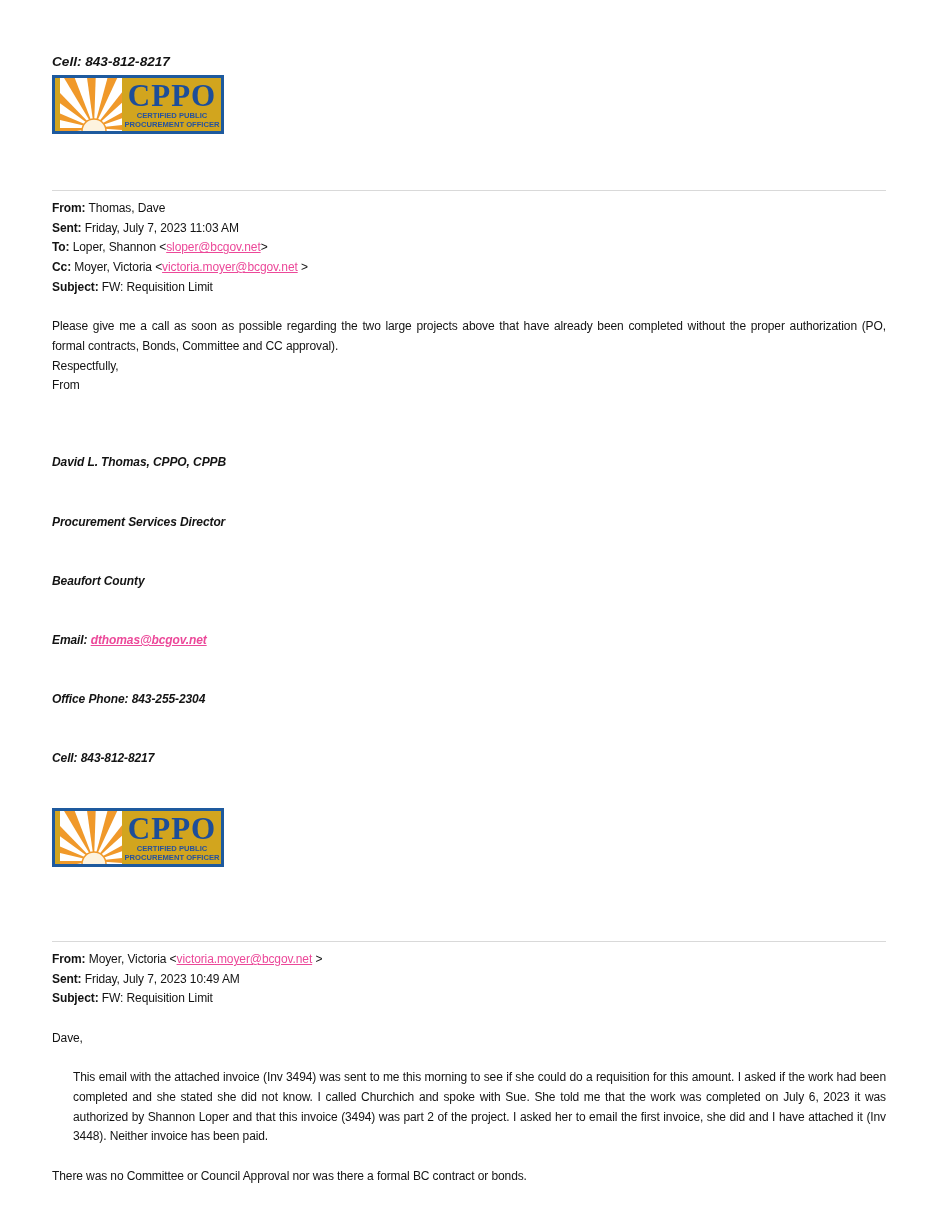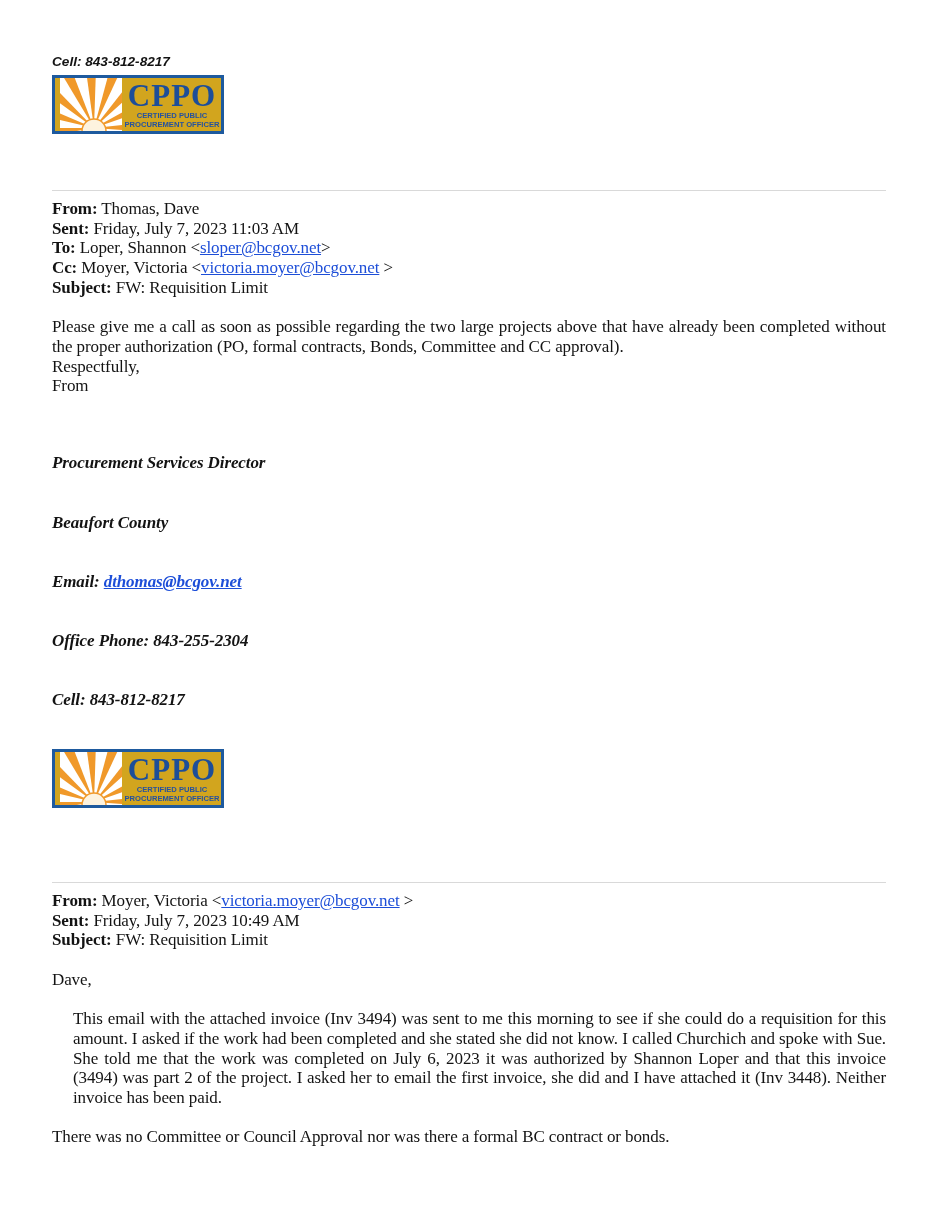--- a/index.html
+++ b/index.html
@@ -13,24 +13,23 @@
     color: #131313;
     overflow: hidden;
   }
   .content {
     position: absolute;
     left: 52px;
     top: 0;
     width: 834px;
   }
   .bodytext {
-    font-size: 17px;
+    font-size: 12px;
     line-height: 19.7px;
     letter-spacing: -0.1px;
-    font-family: Liberation Serif, serif;
   }
   .topline {
     margin-top: 52px;
     font-size: 13.6px;
     line-height: 20px;
     font-style: italic;
     font-weight: 600;
   }
   .logo { display: block; margin-top: 3px; }
   .logo2 { margin-top: 0; }
@@ -39,21 +38,21 @@
     border-top: 1px solid #d9d9d9;
     height: 0;
     width: 834px;
   }
   .divider1 { margin-top: 56px; }
   .divider2 { margin-top: 74px; }
   .hdr { margin-top: 8px; }
   .hdr .row { white-space: pre-wrap; }
   .hdr b { font-weight: 700; }
   .link {
-    color: #1d4ed8;
+    color: #ec4899;
     text-decoration: underline;
     cursor: pointer;
   }
   .greet-block { margin-top: 19.7px; }
   .para { text-align: justify; }
   .sig1 {
     margin-top: 18px;
     font-style: italic;
     font-weight: 600;
     white-space: pre-wrap;
@@ -107,20 +106,21 @@
       <div class="row"><b>Subject:</b><span> FW: Requisition Limit</span></div>
     </div>
 
     <div class="greet-block bodytext">
       <div class="para">Please give me a call as soon as possible regarding the two large projects above that have already been completed without the proper authorization (PO, formal contracts, Bonds, Committee and CC approval).</div>
       <div>Respectfully,</div>
       <div>From</div>
     </div>
 
     <div class="sig1 bodytext">
+      <div>David L. Thomas, CPPO, CPPB</div>
       <div>Procurement Services Director</div>
       <div>Beaufort County</div>
       <div><span>Email: </span><a class="link">dthomas@bcgov.net</a></div>
       <div>Office Phone: 843-255-2304</div>
       <div>Cell: 843-812-8217</div>
     </div>
 
     <svg class="logo logo2" width="172" height="59" viewBox="0 0 172 59">
       <rect x="0" y="0" width="172" height="59" fill="#1e5a9e"></rect>
       <rect x="3" y="3" width="166" height="53" fill="#d2a51e"></rect>

